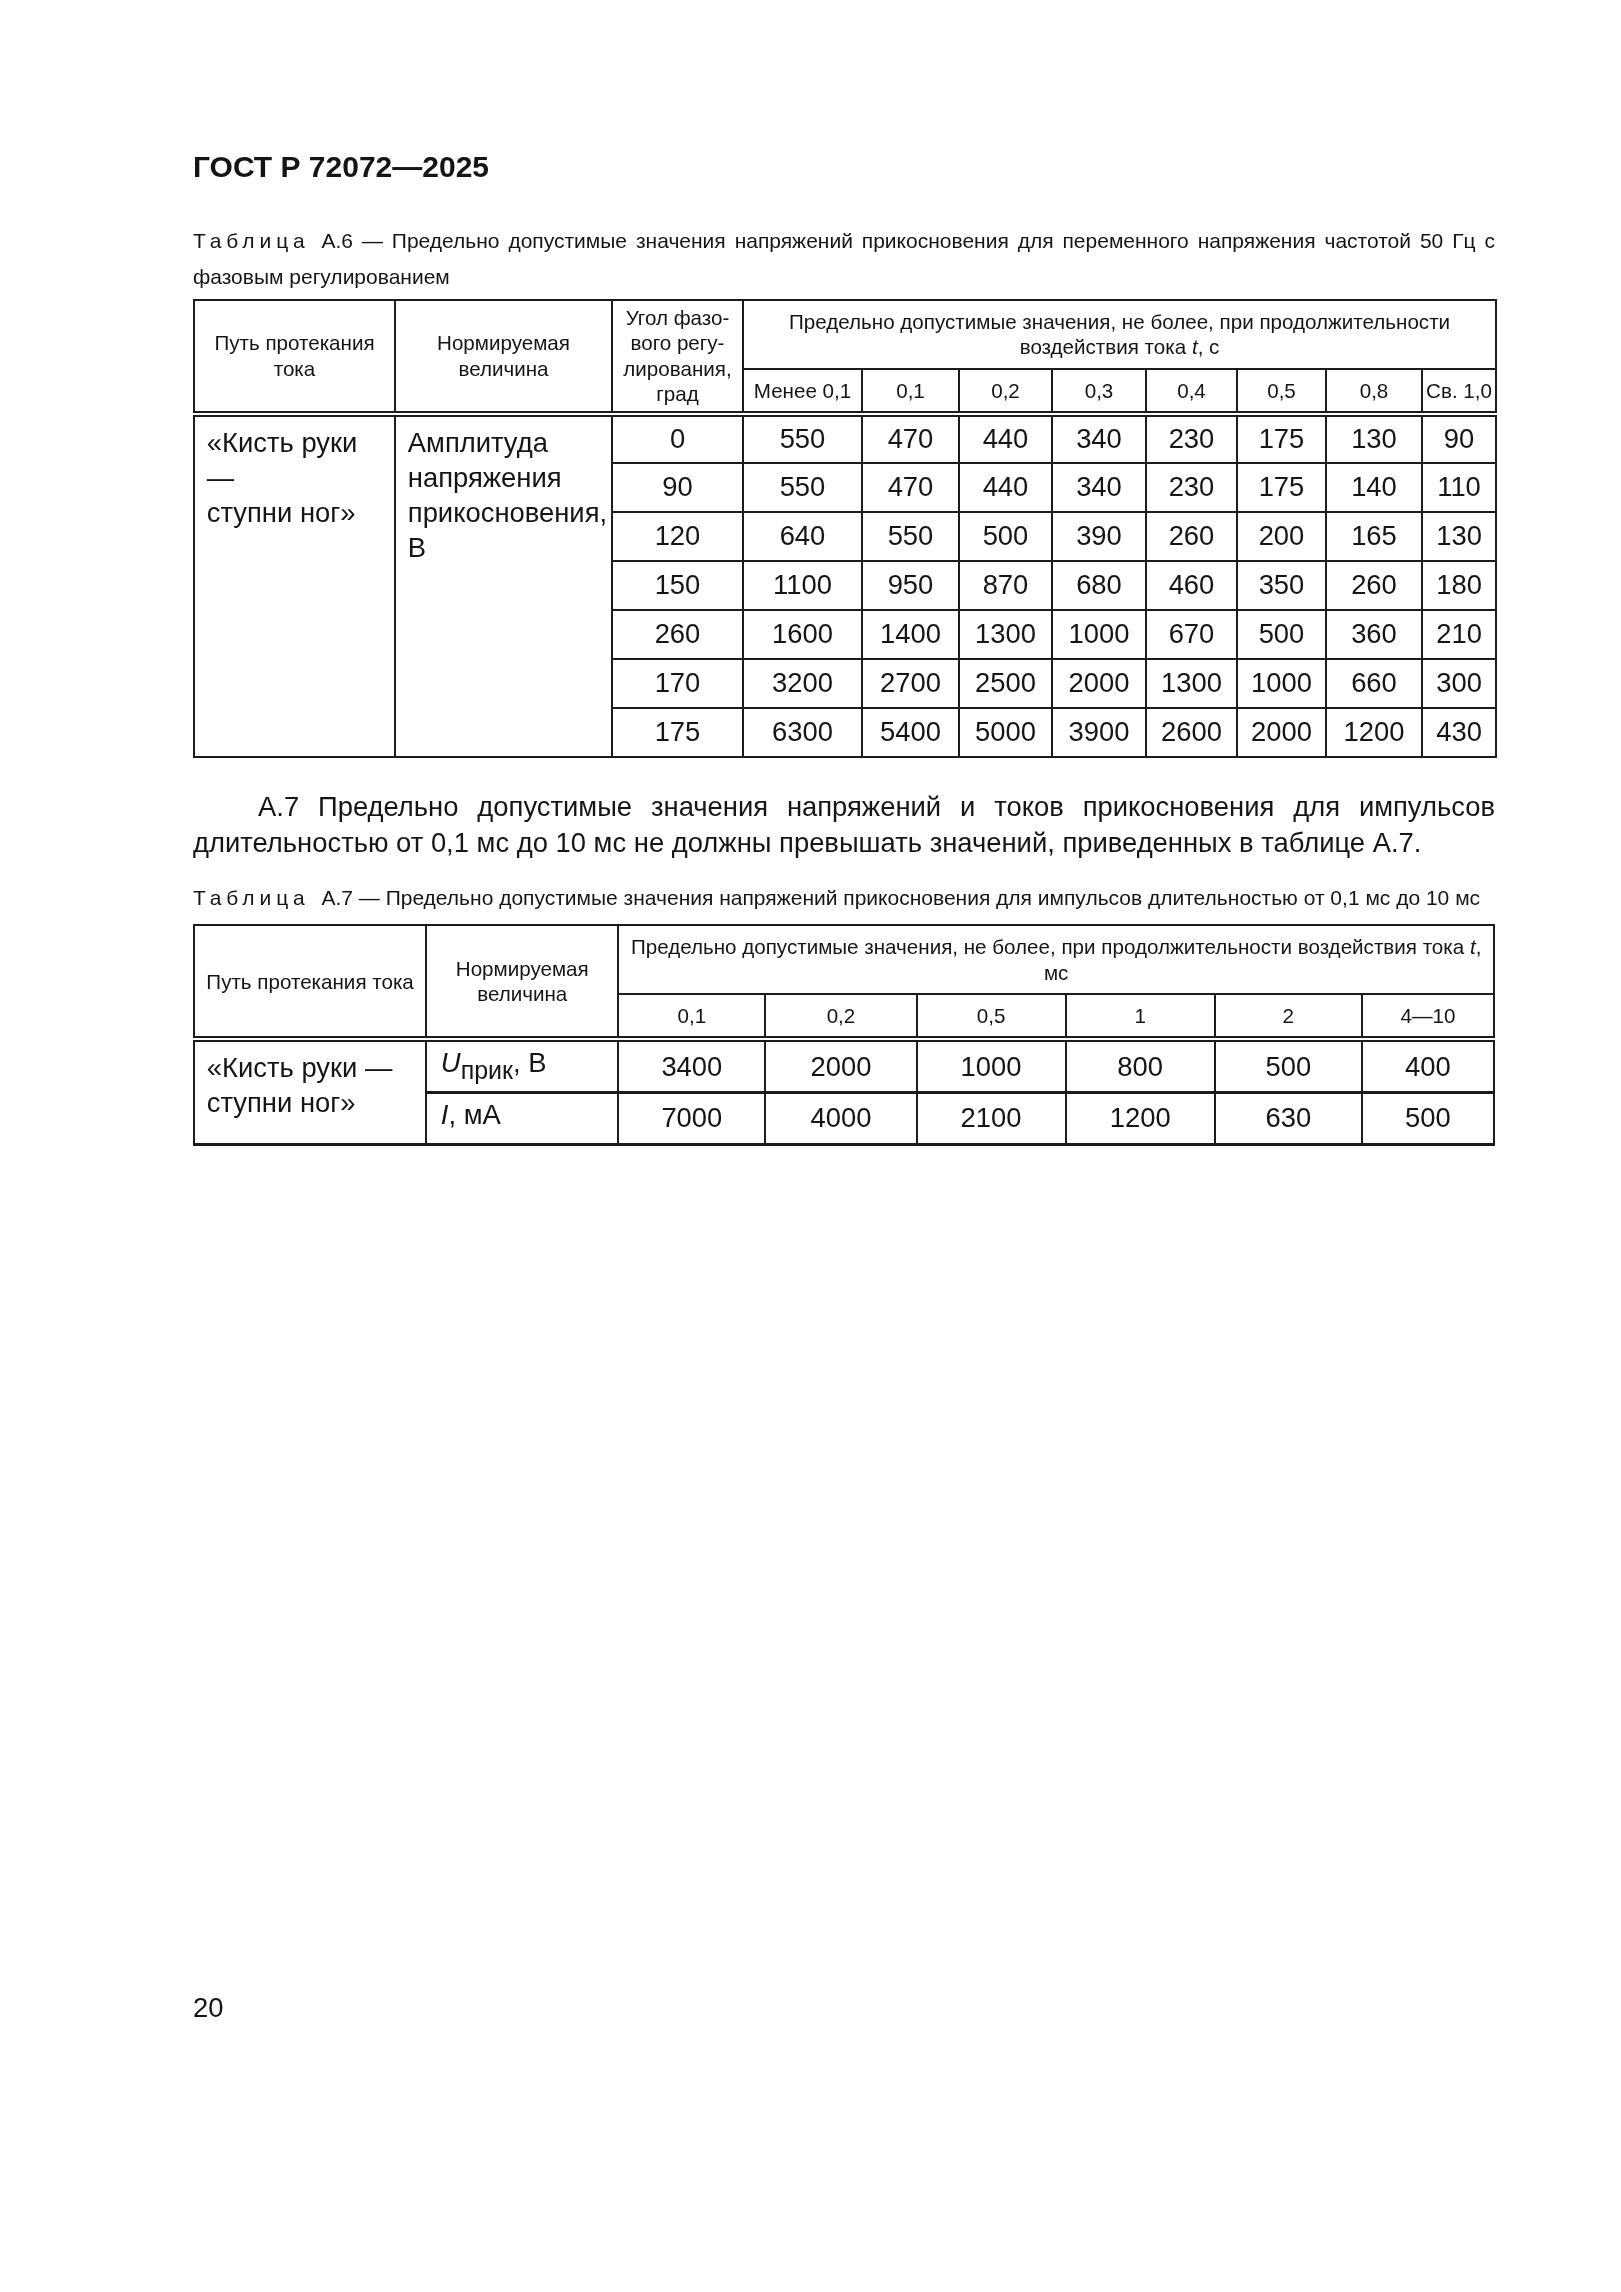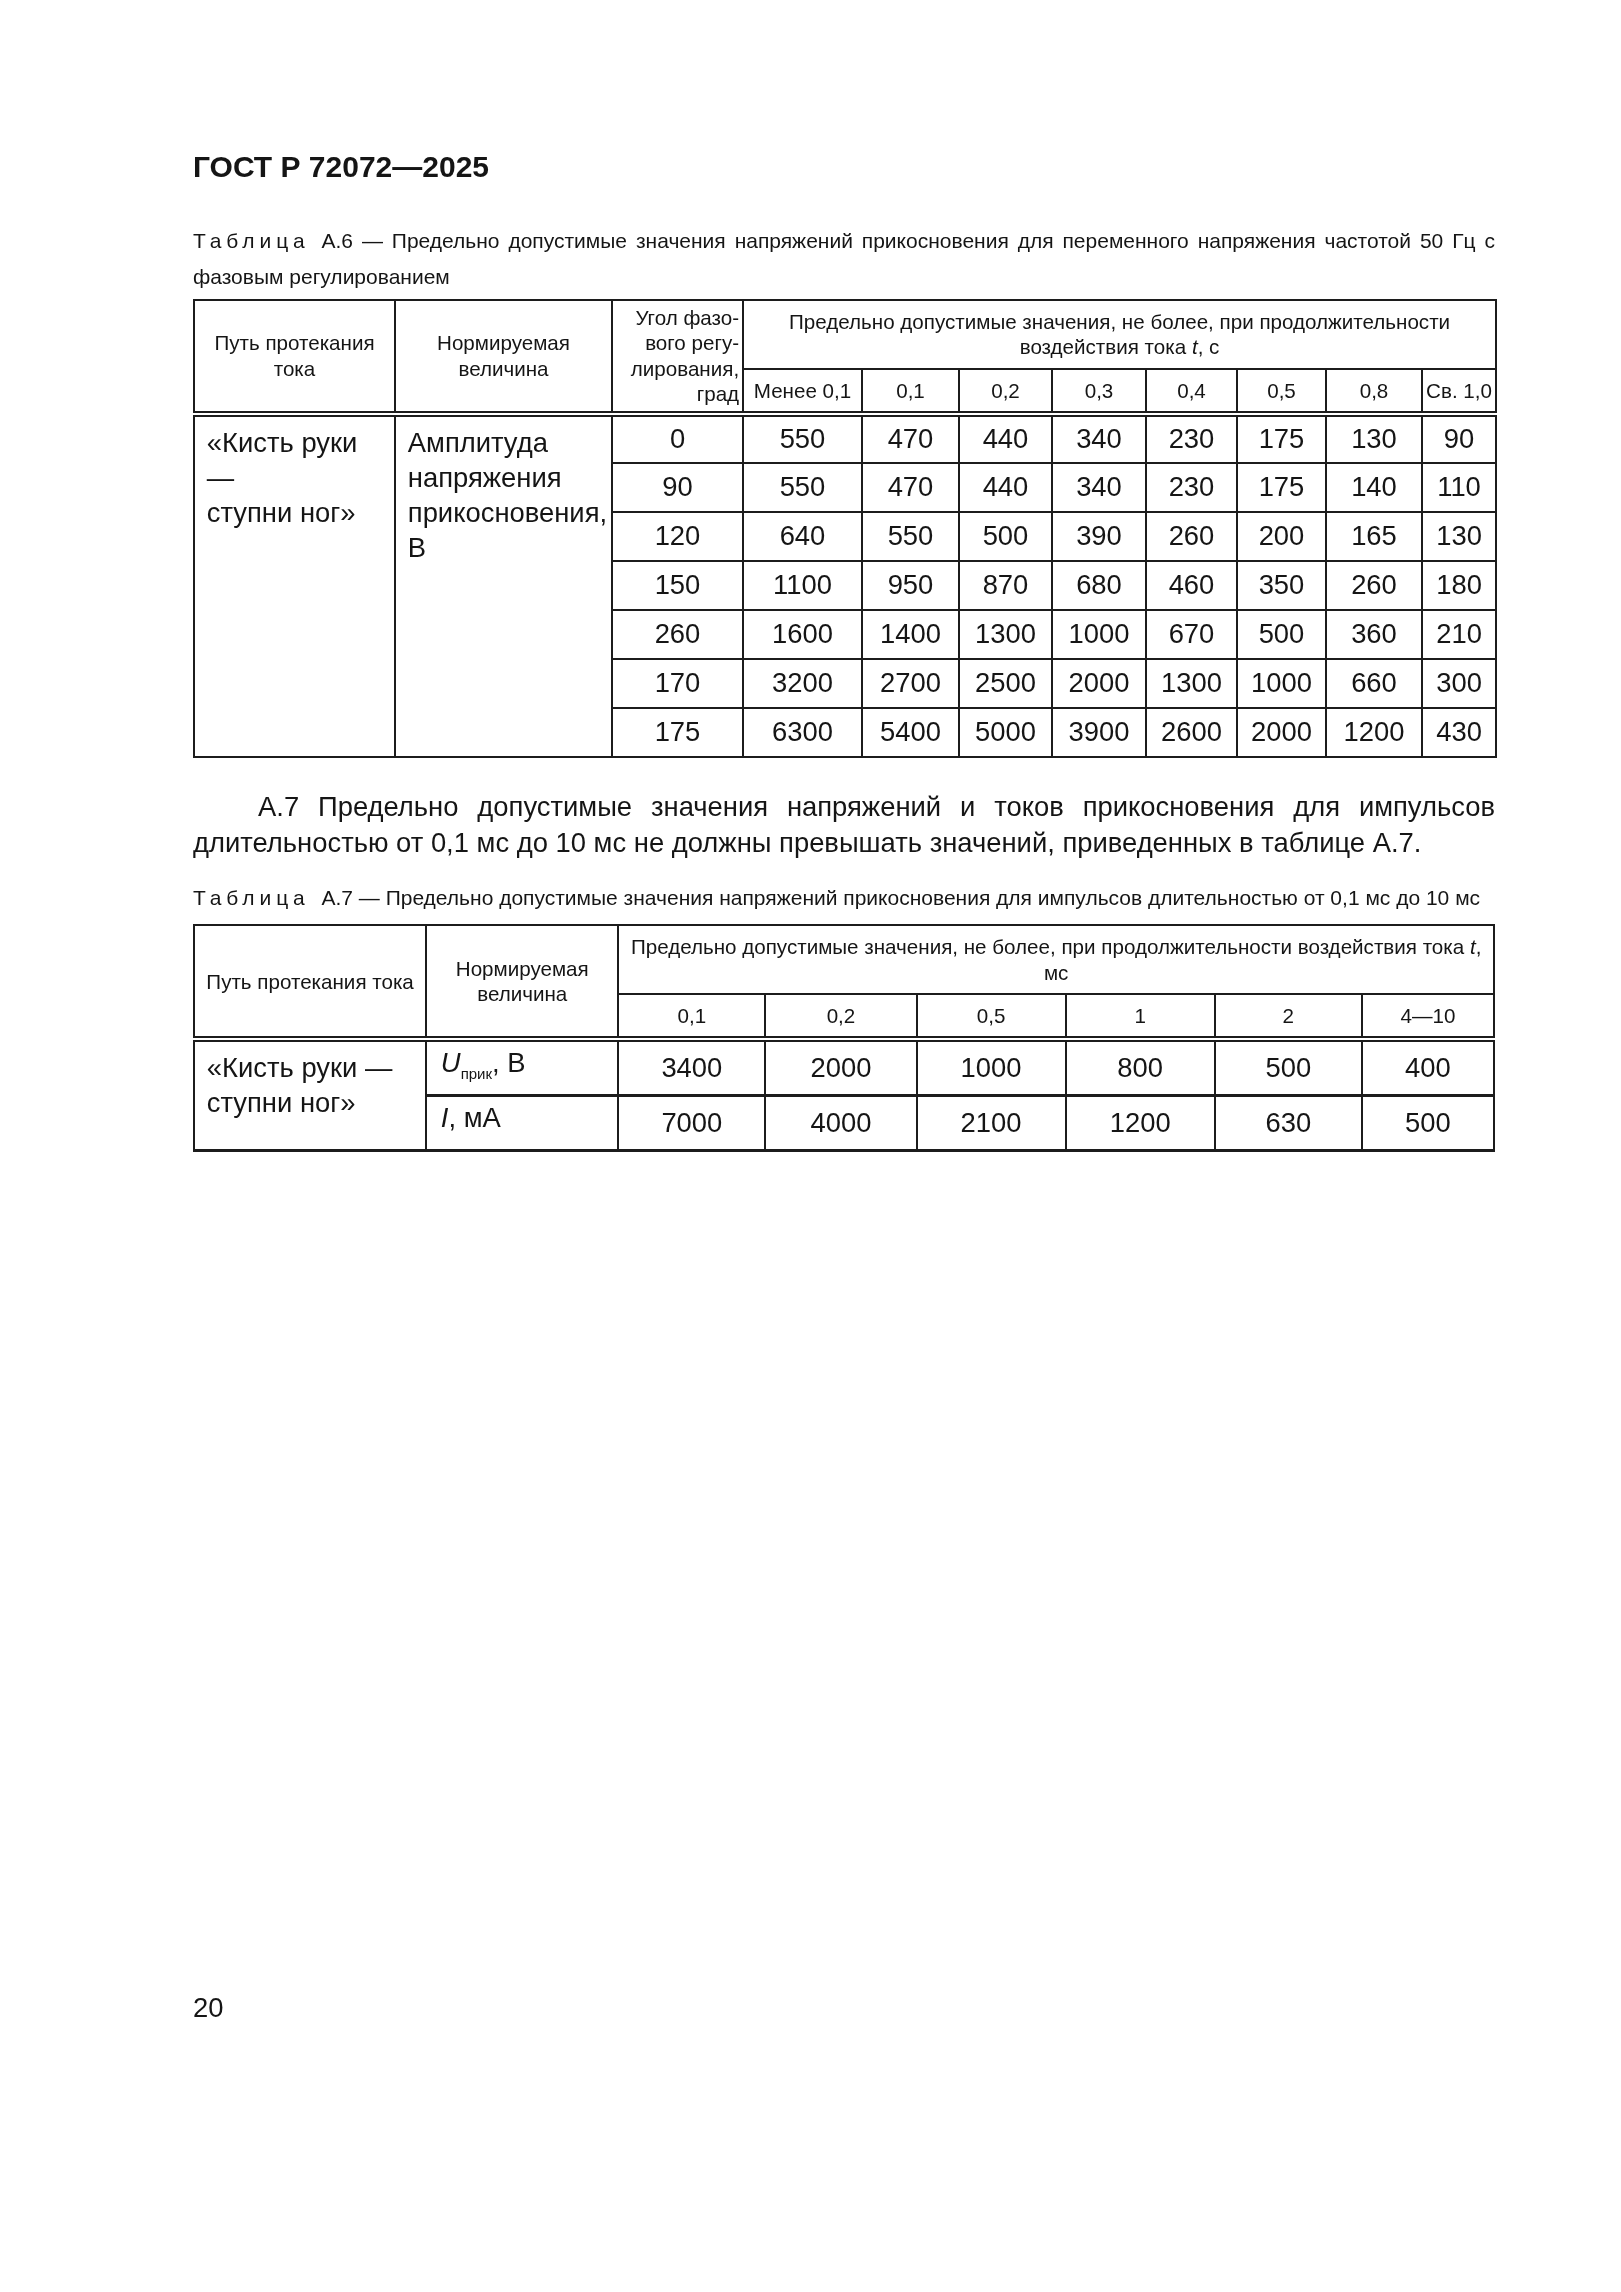--- a/index.html
+++ b/index.html
@@ -38,24 +38,24 @@
   td.cell-left{
     text-align:left;vertical-align:top;
     padding:7.8px 11.8px;line-height:35px;
   }
   table.a7 td.cell-left{vertical-align:top;}
   td.qty{
     text-align:left;vertical-align:middle;
     padding:3.9px 13.7px;line-height:33px;
   }
   td.num{text-align:center;vertical-align:middle;padding:5.9px 2px;}
-  .pre{white-space:pre-line;text-align:right;}
+  .pre{white-space:pre-line;}
   .nowrap{white-space:nowrap;}
   .ivar{font-style:italic;}
-  .sub{font-size:15px;vertical-align:-6.9px;}
+  .sub{font-size:25px;vertical-align:-6.9px;}
   .page-number{position:absolute;left:193px;top:1992px;font-size:27.4px;}
   tr.hdr-top{height:69px;}
   tr.hdr-sub{height:45px;}
   table.a6 tbody tr{height:49px;}
   table.a7 tbody tr{height:51px;}
 </style>
 </head>
 <body>
 
 <div class="page">

